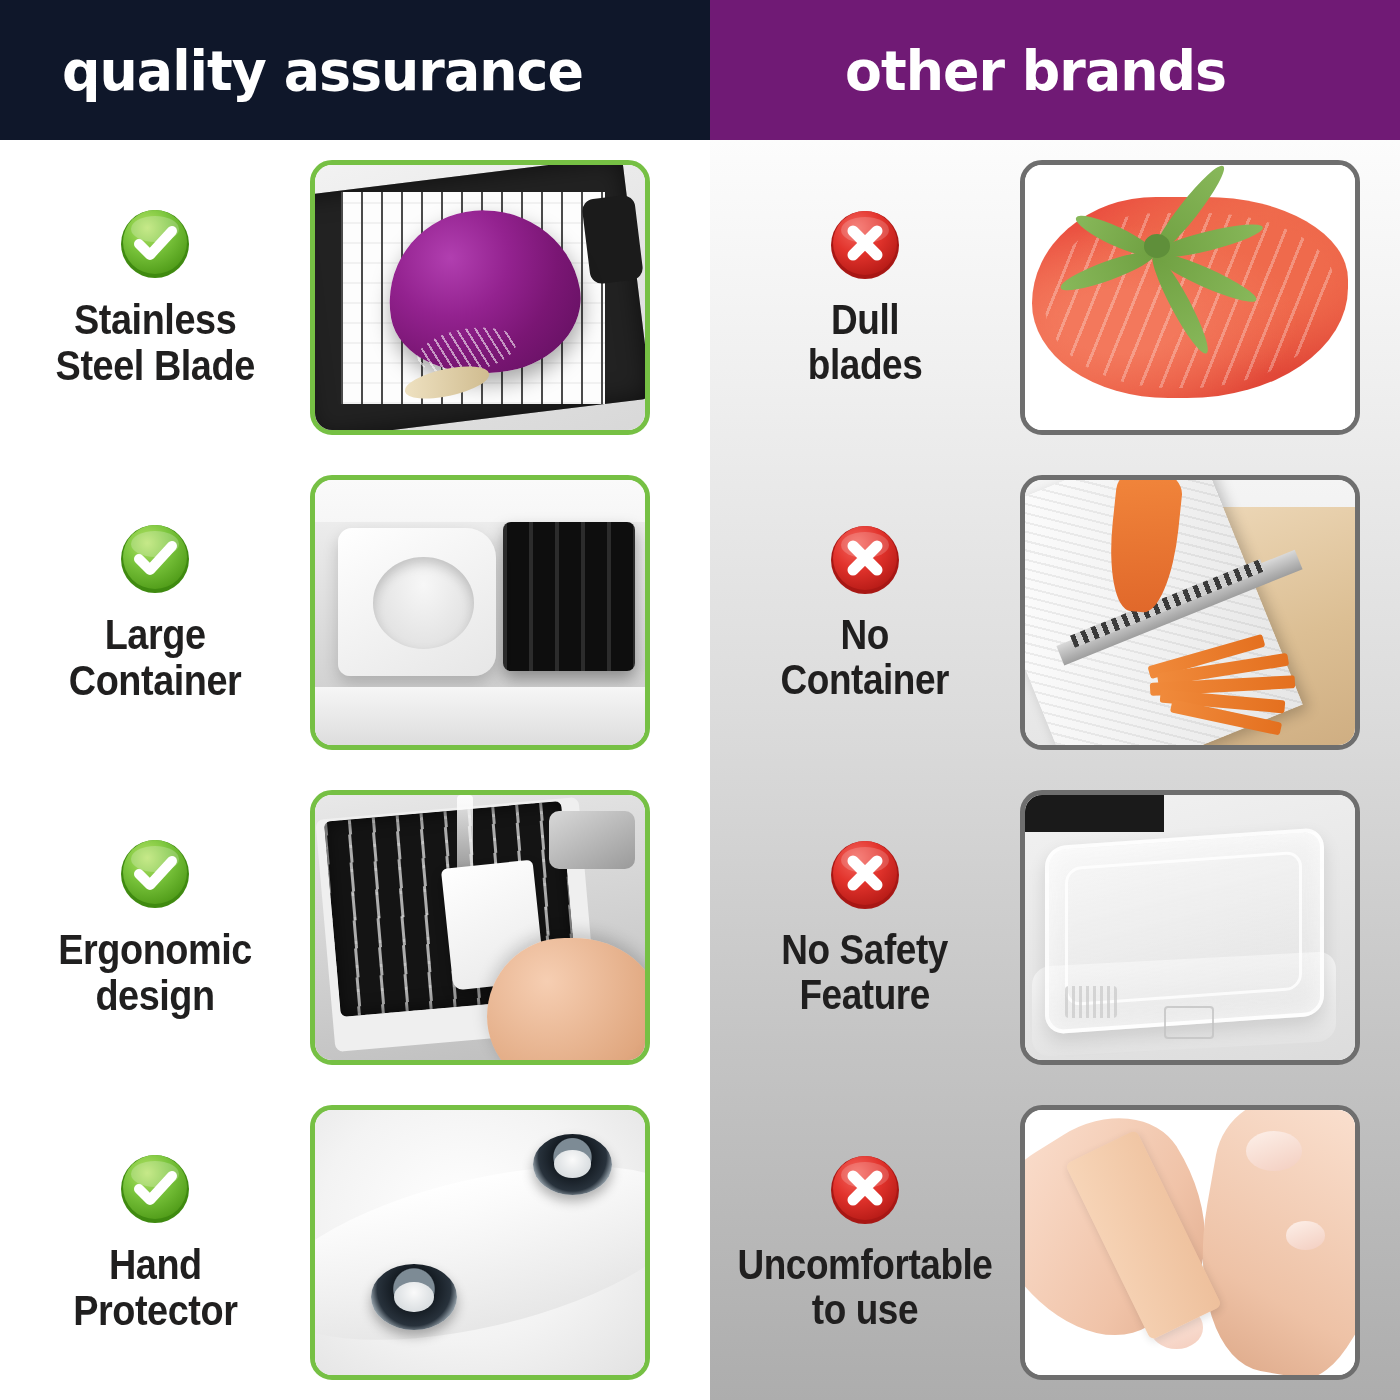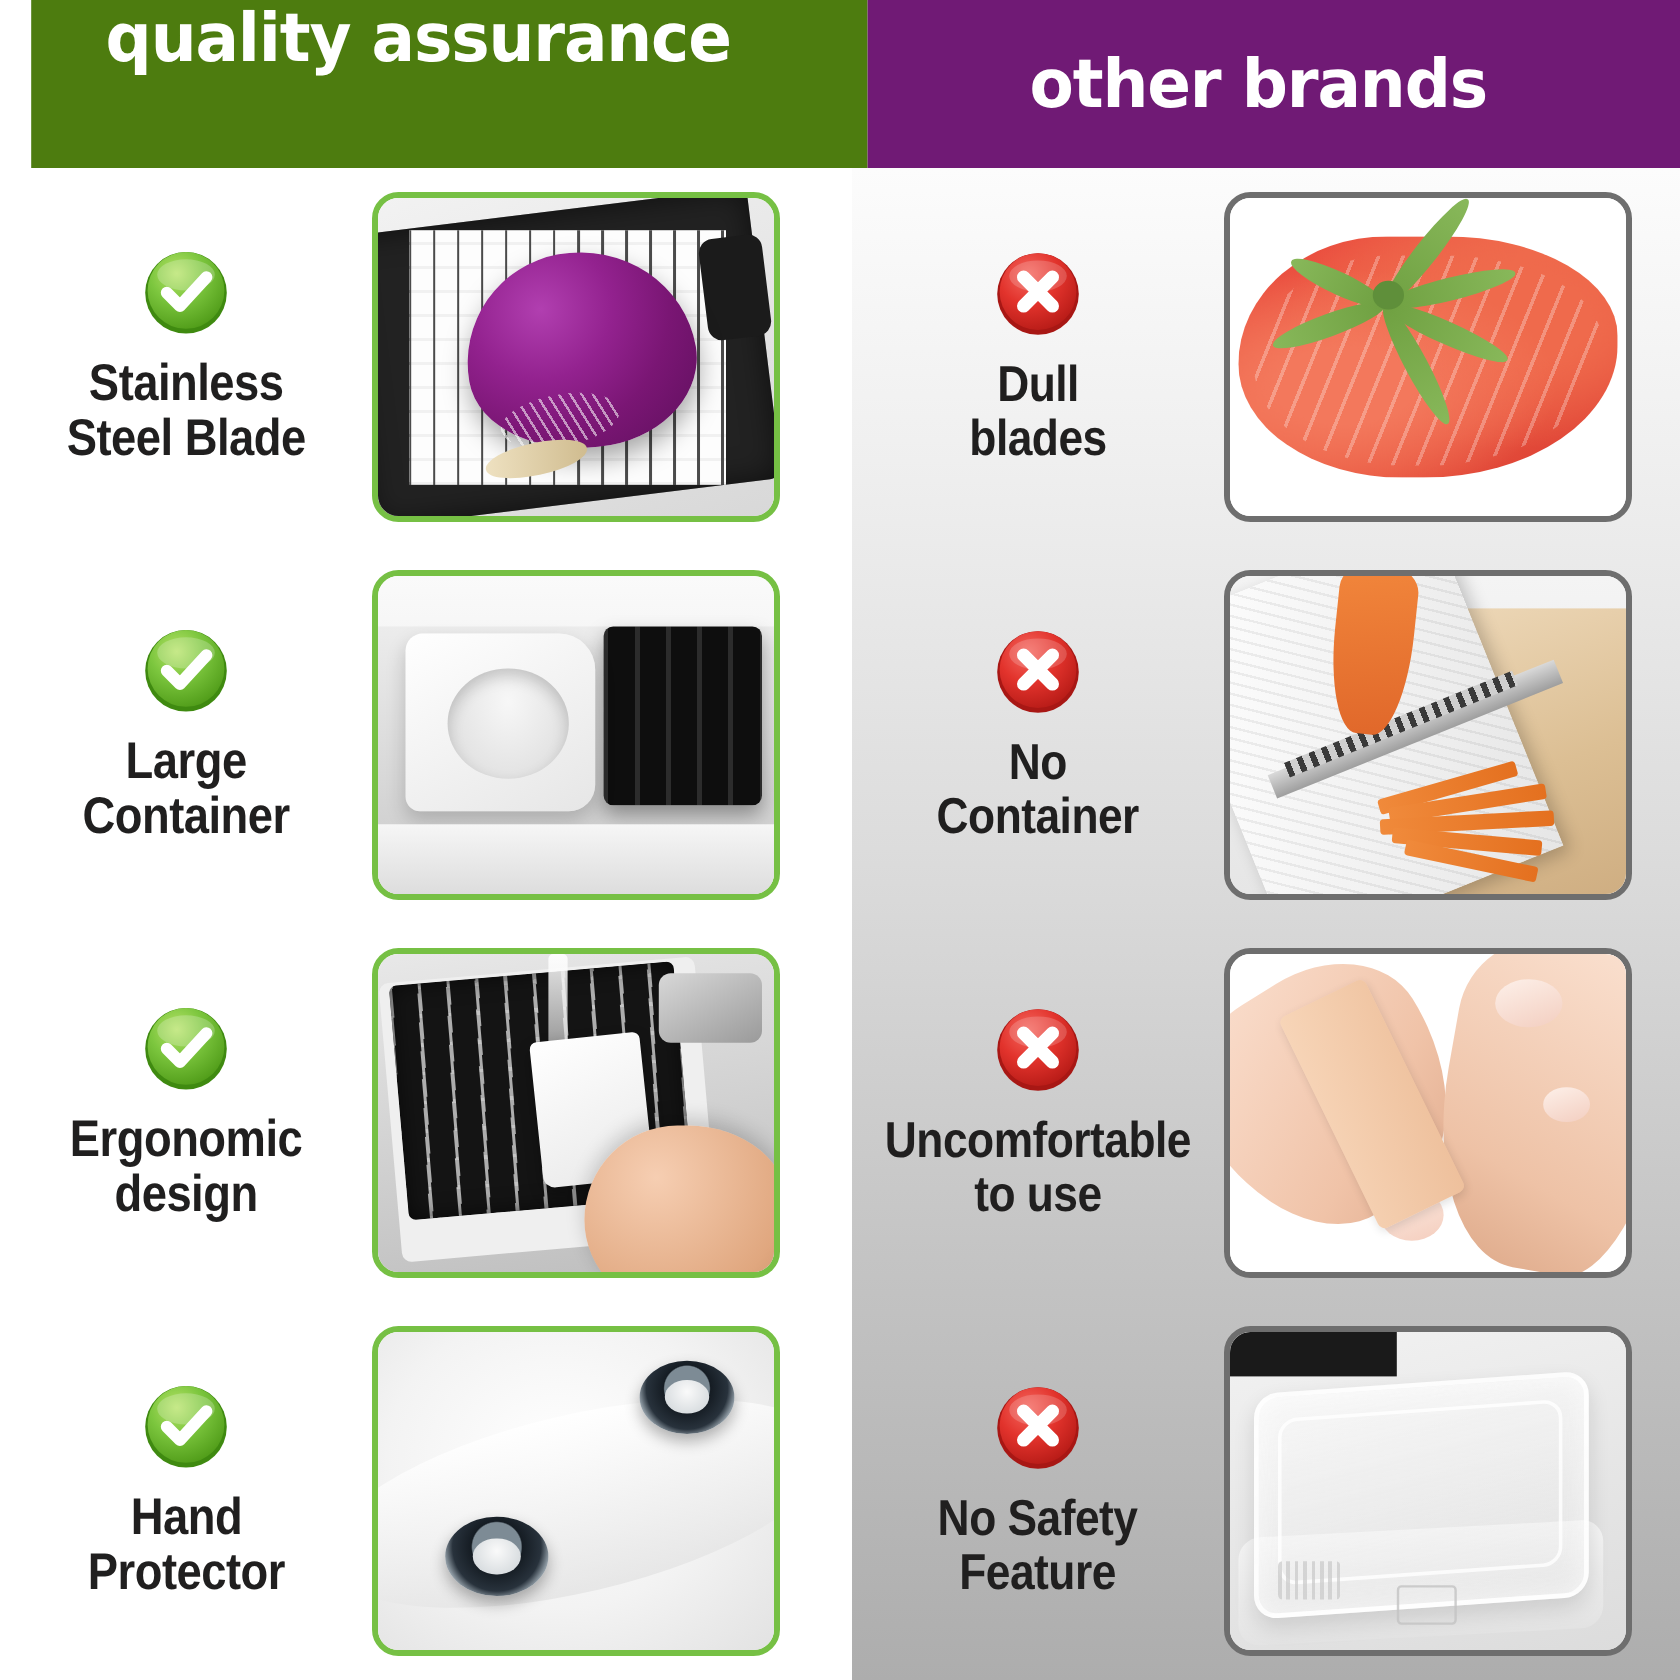--- a/index.html
+++ b/index.html
@@ -8,22 +8,22 @@
     font-family:"Liberation Sans", sans-serif;
     background:#ffffff;
     overflow:hidden;
   }
   .board{position:relative;width:1400px;height:1400px;}
 
   
   .header{display:flex;width:1400px;height:140px;}
   .header-left{
     width:710px;height:140px;
-    background:#4d7c0f;
-    display:flex;align-items:flex-start;margin-left:26px;
+    background:#0f172a;
+    display:flex;align-items:center;
   }
   .header-right{
     width:690px;height:140px;
     background:#701a75;
     display:flex;align-items:center;
   }
   .header-title{
     color:#ffffff;
     font-weight:bold;
     font-size:56px;
@@ -503,60 +503,60 @@
           <div class="feature">
             <div class="icon-badge">
               <svg viewBox="0 0 74 74">
                 <circle cx="37" cy="37" r="34" fill="#a81714"></circle>
                 <circle cx="37" cy="35" r="32" fill="url(#gbad1)"></circle>
                 <ellipse cx="37" cy="22" rx="24" ry="13" fill="#ffffff" opacity="0.18"></ellipse>
                 <path d="M25 23 L49 47 M49 23 L25 47" stroke="#ffffff" stroke-width="11" stroke-linecap="round"></path>
               </svg>
             </div>
             <div class="label">
+              <span>No Safety</span>
+              <span class="l2">Feature</span>
+            </div>
+          </div>
+          <div class="card bad">
+            <div class="scene s7">
+              <div class="dark"></div>
+                <div class="lid"></div>
+              <div class="box"></div>
+                <div class="box2"></div>
+              <div class="emb"></div>
+                <div class="emb2"></div>
+            </div>
+          </div>
+        </div>
+
+        <div class="row">
+          <div class="feature">
+            <div class="icon-badge">
+              <svg viewBox="0 0 74 74">
+                <circle cx="37" cy="37" r="34" fill="#a81714"></circle>
+                <circle cx="37" cy="35" r="32" fill="url(#gbad1)"></circle>
+                <ellipse cx="37" cy="22" rx="24" ry="13" fill="#ffffff" opacity="0.18"></ellipse>
+                <path d="M25 23 L49 47 M49 23 L25 47" stroke="#ffffff" stroke-width="11" stroke-linecap="round"></path>
+              </svg>
+            </div>
+            <div class="label">
               <span>Uncomfortable</span>
               <span class="l2">to use</span>
             </div>
           </div>
           <div class="card bad">
             <div class="scene s8">
               <div class="fingerA"></div>
                 <div class="nailA"></div>
               <div class="handB"></div>
                 <div class="nailB"></div>
                 <div class="nailC"></div>
               <div class="band"></div>
             </div>
           </div>
         </div>
 
-        <div class="row">
-          <div class="feature">
-            <div class="icon-badge">
-              <svg viewBox="0 0 74 74">
-                <circle cx="37" cy="37" r="34" fill="#a81714"></circle>
-                <circle cx="37" cy="35" r="32" fill="url(#gbad1)"></circle>
-                <ellipse cx="37" cy="22" rx="24" ry="13" fill="#ffffff" opacity="0.18"></ellipse>
-                <path d="M25 23 L49 47 M49 23 L25 47" stroke="#ffffff" stroke-width="11" stroke-linecap="round"></path>
-              </svg>
-            </div>
-            <div class="label">
-              <span>No Safety</span>
-              <span class="l2">Feature</span>
-            </div>
-          </div>
-          <div class="card bad">
-            <div class="scene s7">
-              <div class="dark"></div>
-                <div class="lid"></div>
-              <div class="box"></div>
-                <div class="box2"></div>
-              <div class="emb"></div>
-                <div class="emb2"></div>
-            </div>
-          </div>
-        </div>
-
       </div>
     </div>
 
   </div>
 </div>
 
 </body></html>

